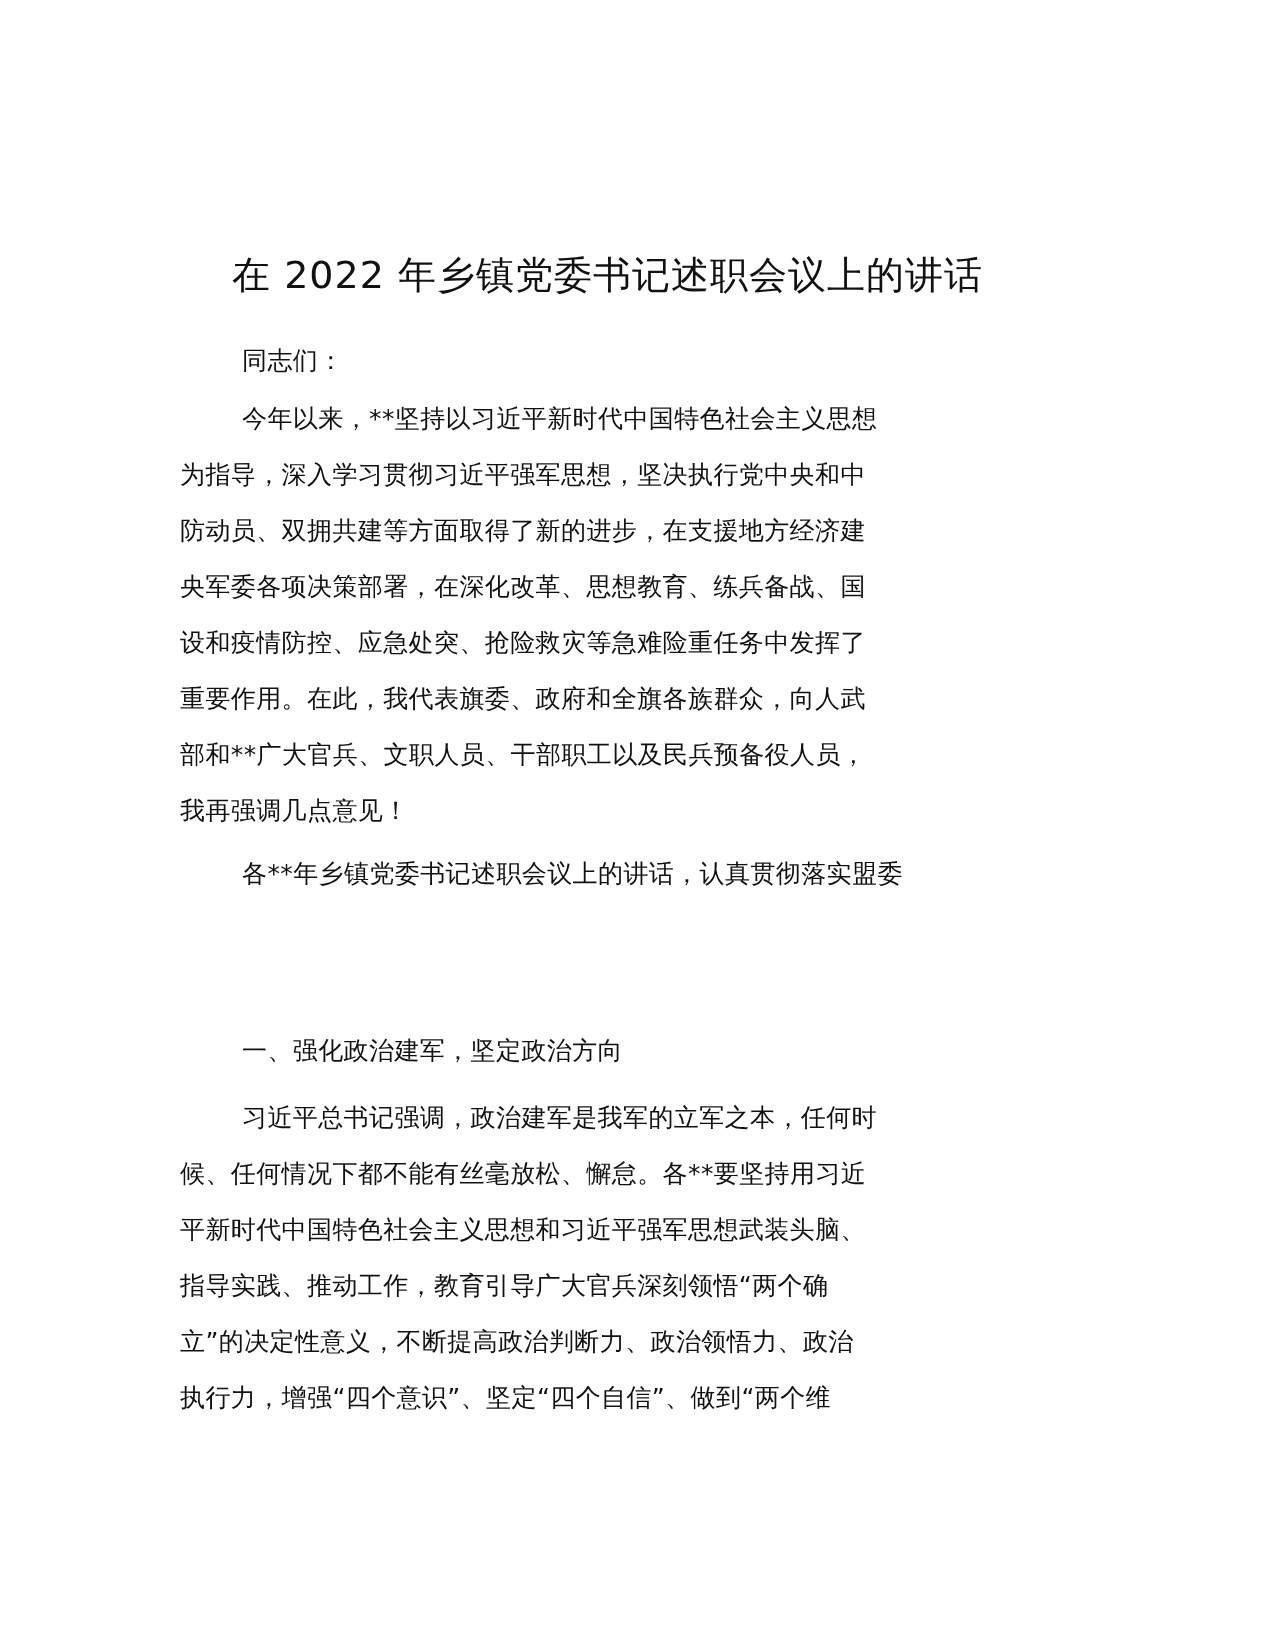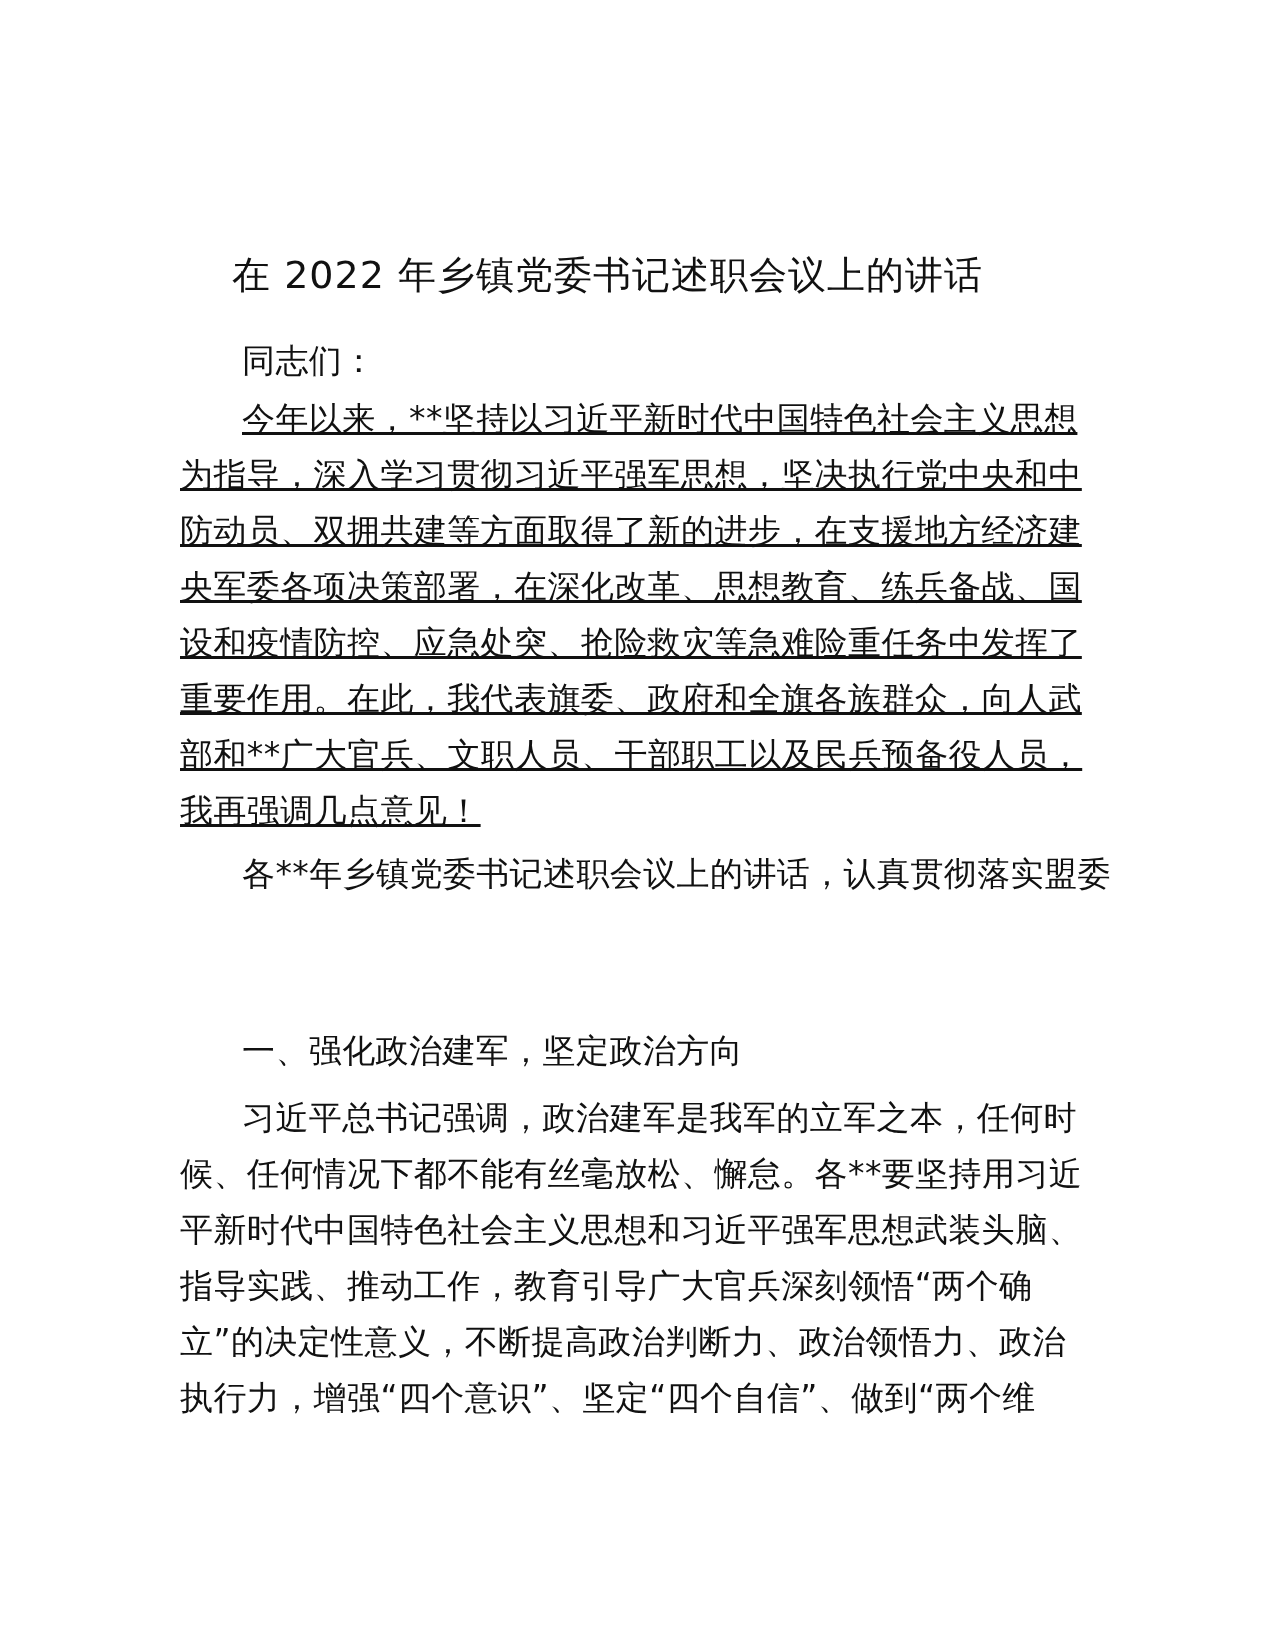--- a/index.html
+++ b/index.html
@@ -32,21 +32,21 @@
       text-align: center;
       font-size: 38px;
       line-height: 50px;
       letter-spacing: 1px;
       white-space: nowrap;
     }
     .body-text {
       position: absolute;
       left: 180px;
       width: 860px;
-      font-size: 33px;
+      font-size: 25px;
       line-height: 56px;
     }
     .line {
       display: block;
       height: 56px;
       white-space: nowrap;
       letter-spacing: 0.4px;
     }
     .indent {
       padding-left: 62px;
@@ -56,21 +56,21 @@
 <body>
 
 <div class="page">
 
   <div class="title">在 2022 年乡镇党委书记述职会议上的讲话</div>
 
   <div class="body-text" style="top:293px;">
     <span class="line indent">同志们：</span>
   </div>
 
-  <div class="body-text" style="top:351px;text-decoration:underline;">
+  <div class="body-text" style="top:351px;">
     <span class="line indent">今年以来，**坚持以习近平新时代中国特色社会主义思想</span>
     <span class="line">为指导，深入学习贯彻习近平强军思想，坚决执行党中央和中</span>
     <span class="line">防动员、双拥共建等方面取得了新的进步，在支援地方经济建</span>
     <span class="line">央军委各项决策部署，在深化改革、思想教育、练兵备战、国</span>
     <span class="line">设和疫情防控、应急处突、抢险救灾等急难险重任务中发挥了</span>
     <span class="line">重要作用。在此，我代表旗委、政府和全旗各族群众，向人武</span>
     <span class="line">部和**广大官兵、文职人员、干部职工以及民兵预备役人员，</span>
     <span class="line">我再强调几点意见！</span>
   </div>
 

